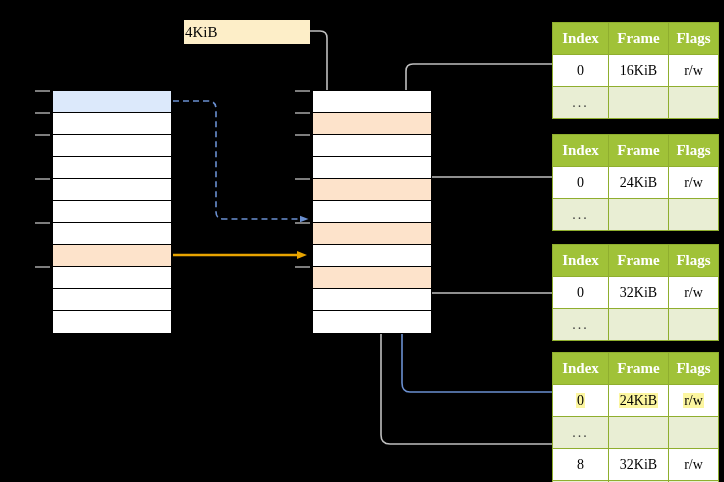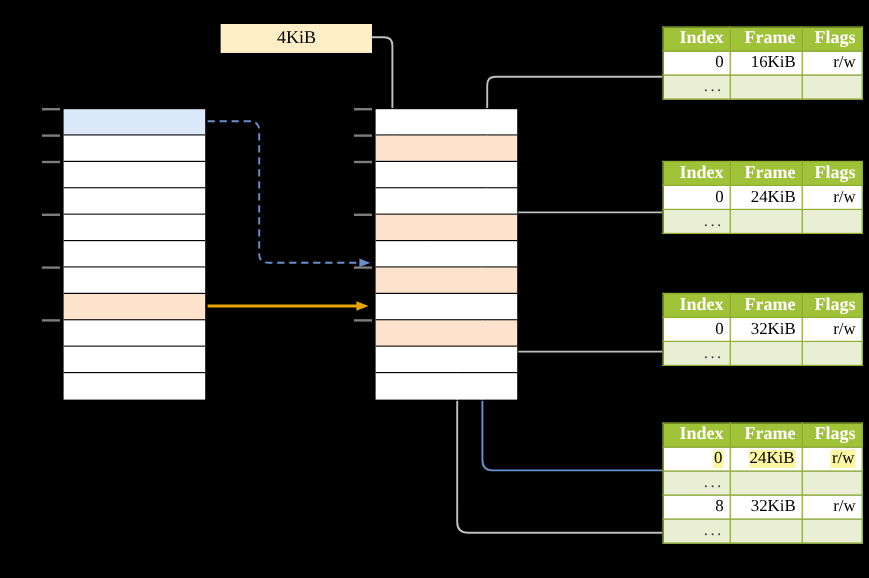--- a/index.html
+++ b/index.html
@@ -8,21 +8,21 @@
 
   .stage{position:absolute;inset:0;width:724px;height:482px;}
 
   
   svg.wires{position:absolute;left:0;top:0;width:724px;height:482px;pointer-events:none;}
 
   
   .kib-label{
     position:absolute;left:184px;top:20px;width:124px;height:22px;
     background:#fdeec8;border:1px solid #fdeec8;
-    color:#000;font-size:15px;line-height:22px;text-align:center;
+    color:#000;font-size:15px;line-height:22px;
   }
 
   
   .col{position:absolute;width:120px;border:1px solid #000;box-sizing:border-box;}
   .col .cell{height:22px;box-sizing:border-box;background:#ffffff;
              border-bottom:1px solid #000;}
   .col .cell:last-child{border-bottom:none;}
   .cell.blue{background:#dce9fb;}
   .cell.peach{background:#fde3cb;}
 
@@ -30,22 +30,22 @@
   #col-mid{left:312px;top:90px;}
 
   
   .tick{position:absolute;width:15px;height:0;border-top:2px solid #7d7d7d;}
 
   
   .ptable{position:absolute;border-collapse:collapse;
           font-size:14px;color:#000;background:#000;}
   .ptable td,.ptable th{
      border:1px solid #8fae2e;
-     padding:1px 5px;height:20px;box-sizing:border-box;
-     text-align:right;font-weight:normal;white-space:nowrap;}
+     padding:1px 5px;height:32px;box-sizing:border-box;
+     text-align:center;font-weight:normal;white-space:nowrap;}
   .ptable th{background:#a0c238;color:#ffffff;font-weight:bold;font-size:15px;}
   .ptable td{background:#ffffff;}
   .ptable tr.ellipsis td{background:#e9eed4;color:#444;letter-spacing:2px;}
   .ptable .c-index{width:56px;}
   .ptable .c-frame{width:60px;}
   .ptable .c-flags{width:50px;font-family:Liberation Serif, serif;}
   .hl{background:#fcf6a0;padding:0 1px;}
 
   #ptable-1{left:552px;top:22px;}
   #ptable-2{left:552px;top:134px;}

